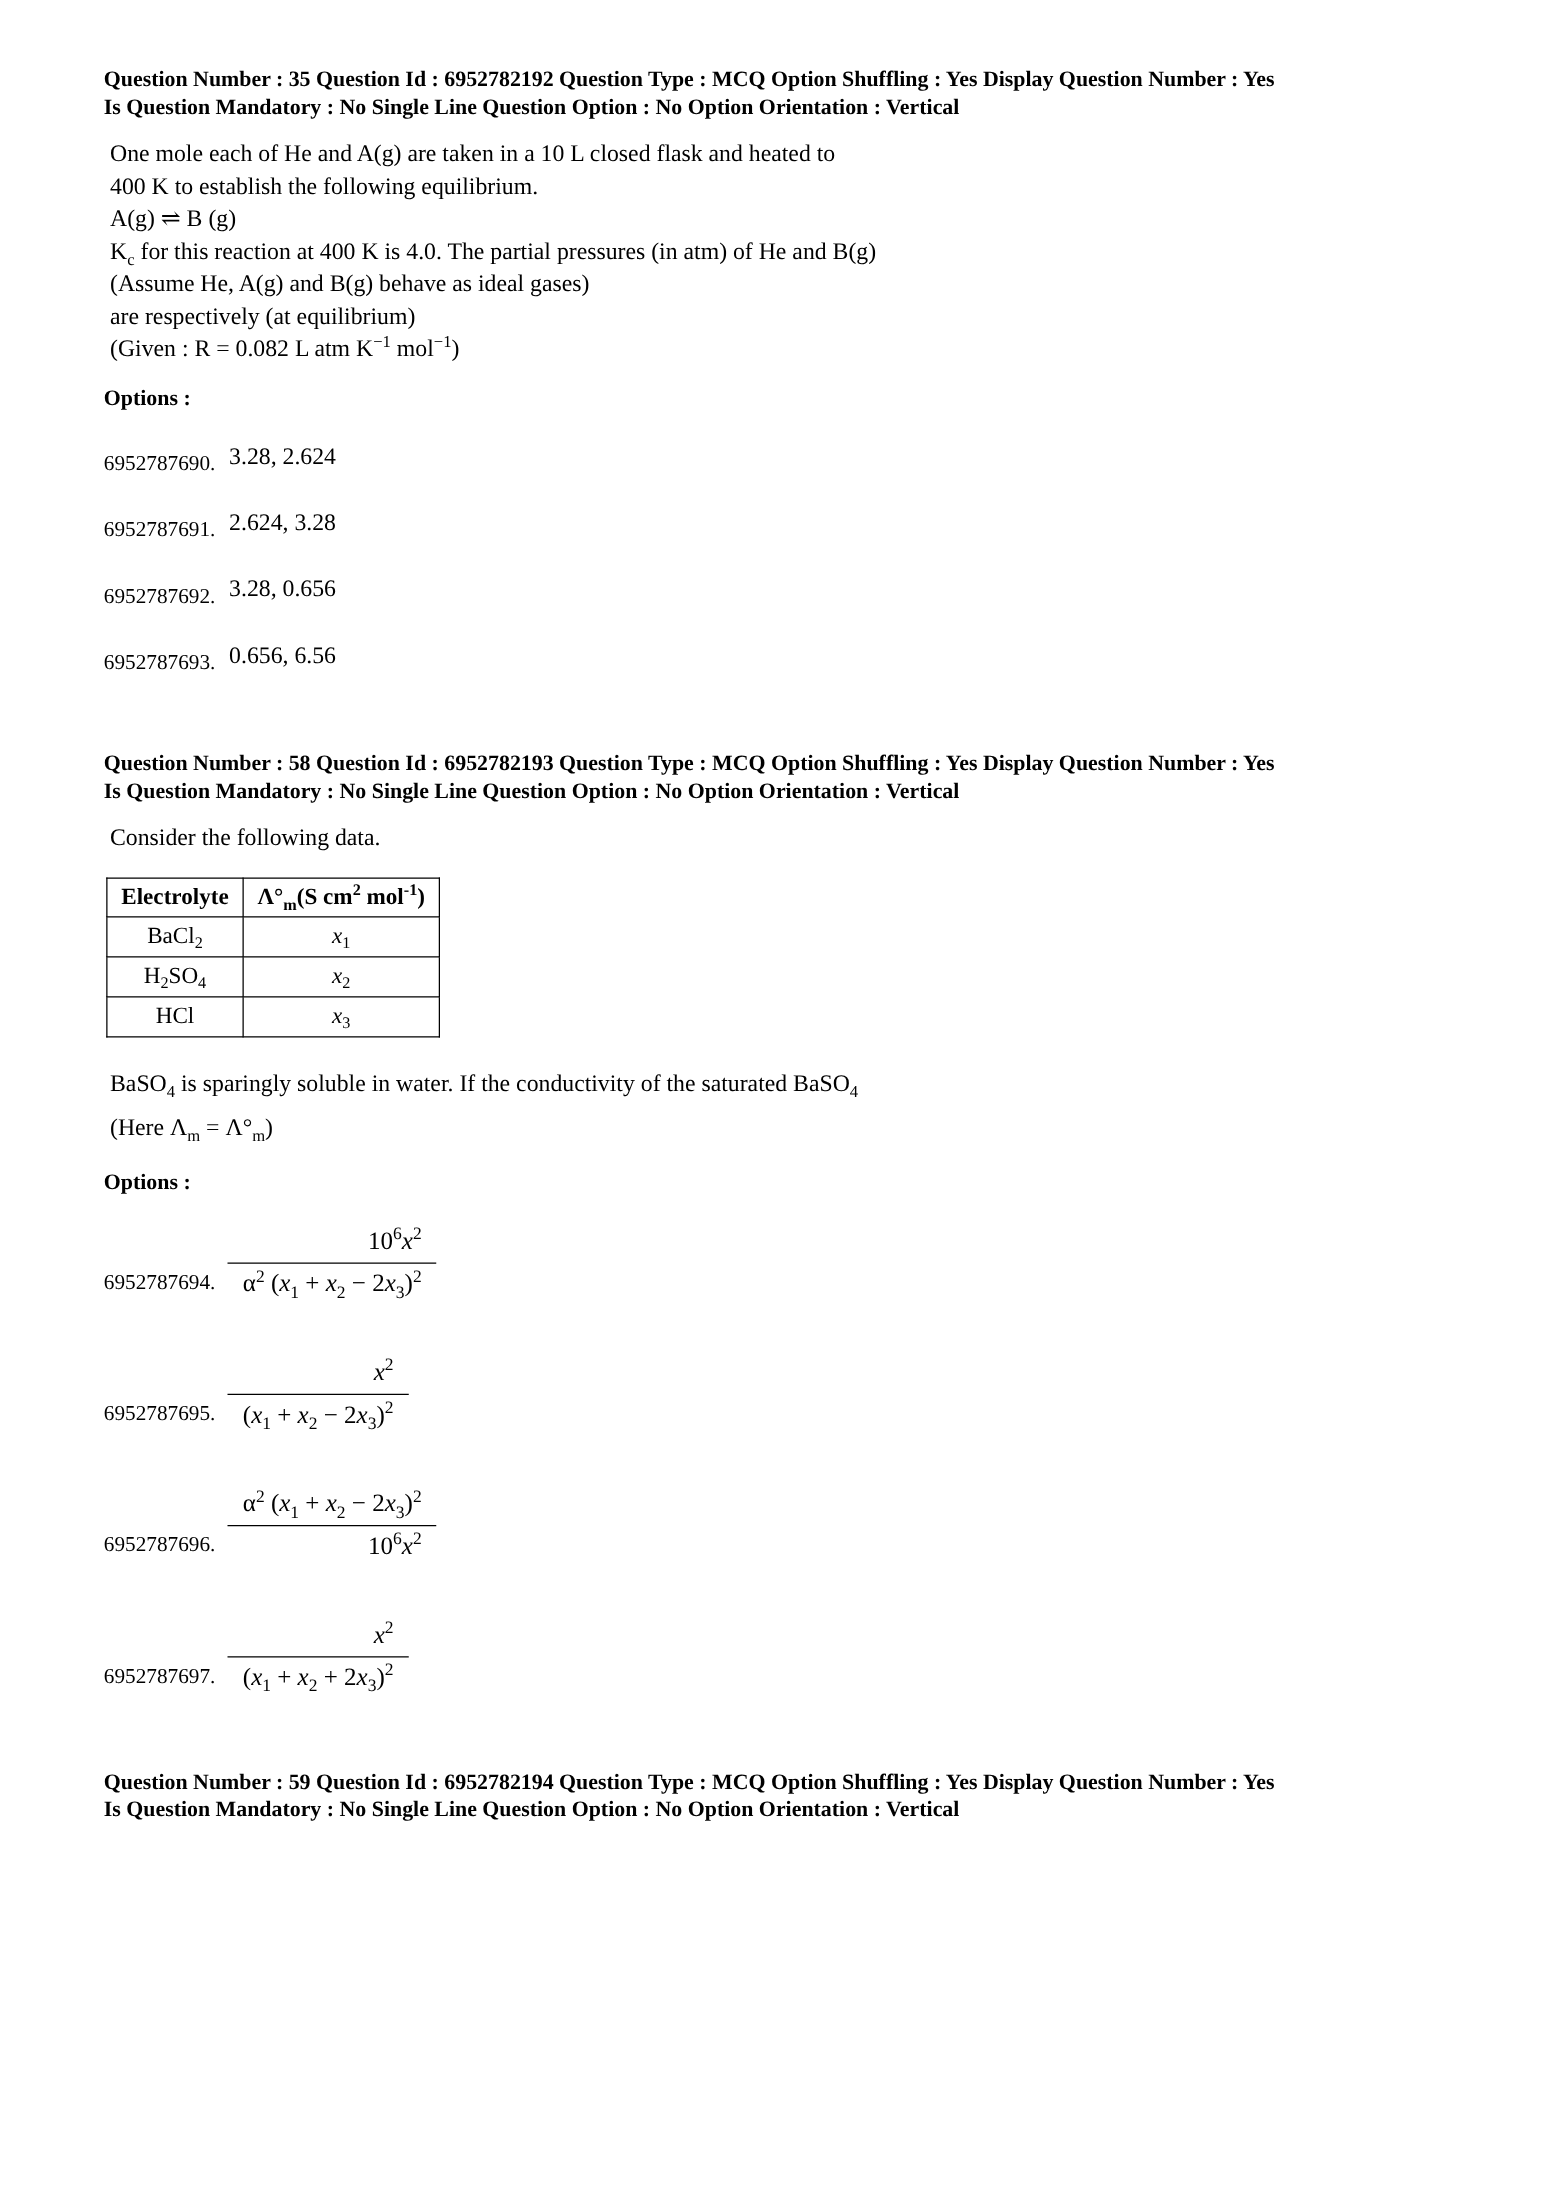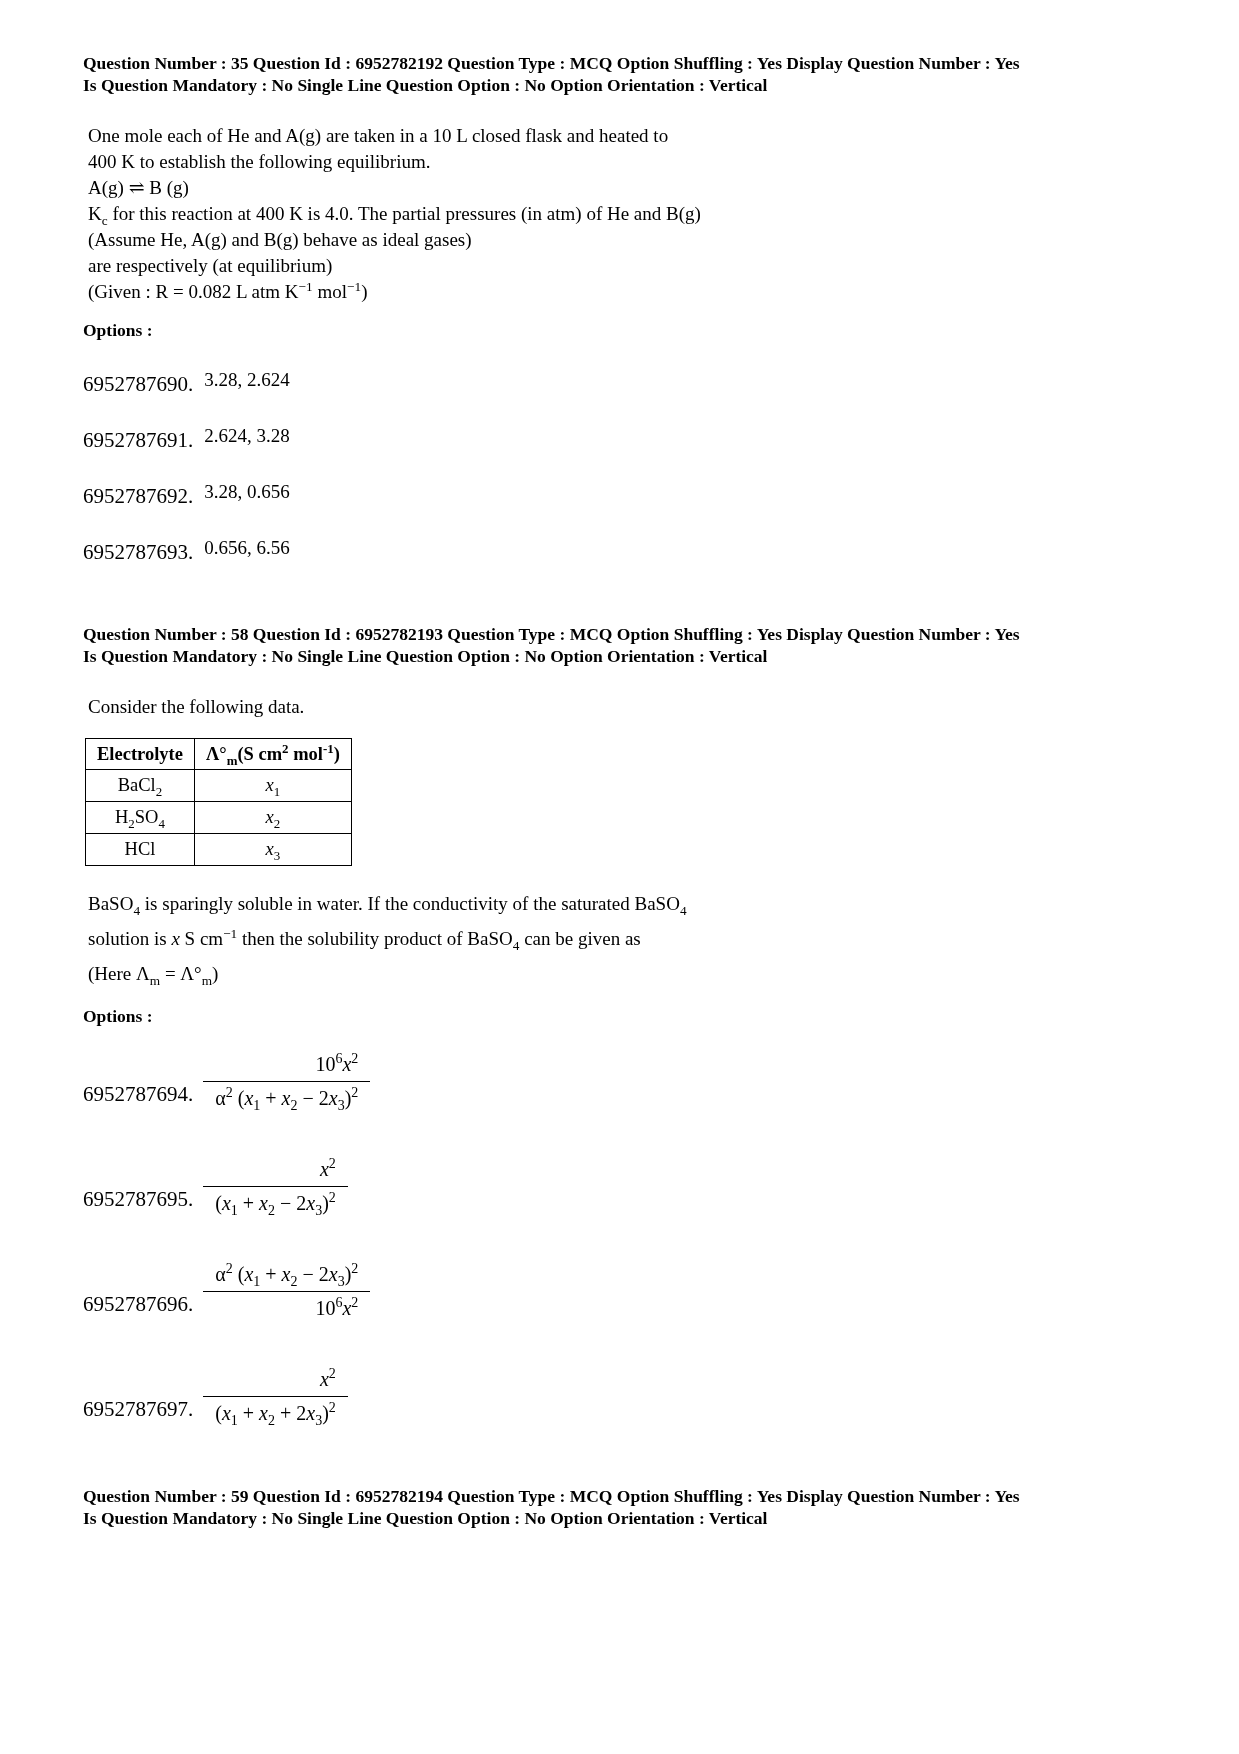--- a/index.html
+++ b/index.html
@@ -15,42 +15,42 @@
   .page {
     padding: 52px 90px 60px 83px;
   }
   .question { margin-bottom: 58px; }
   .q-header {
     font-weight: bold;
     font-size: 17.5px;
     line-height: 1.28;
     max-width: 952px;
   }
-  .q-body { margin-top: 26px; }
+  .q-body { margin-top: 14px; }
   .body-line {
     font-size: 19px;
     line-height: 26px;
     padding-left: 5px;
     max-width: 952px;
   }
   .spaced .body-line { line-height: 35px; }
   .intro-line { margin-top: 10px; }
   .options-heading {
     font-weight: bold;
     font-size: 17.5px;
     margin-top: 15px;
   }
   
   .text-option {
     margin-top: 31px;
     display: flex;
     align-items: baseline;
     gap: 11px;
   }
-  .option-id { font-size: 21px; white-space: nowrap; }
+  .option-id { font-size: 17px; white-space: nowrap; }
   .option-text {
     font-size: 19px;
     position: relative;
     top: -5px;
   }
   
   .math-option {
     margin-top: 44px;
     display: flex;
     align-items: flex-end;
@@ -150,21 +150,20 @@
           </tr>
           <tr>
             <td>HCl</td>
             <td><i>x</i><sub>3</sub></td>
           </tr>
         </tbody>
       </table>
 
       <div class="spaced para">
         <div class="body-line">BaSO<sub>4</sub> is sparingly soluble in water. If the conductivity of the saturated BaSO<sub>4</sub></div>
-        <div class="body-line">solution is <i>x</i> S cm<sup>−1</sup> then the solubility product of BaSO<sub>4</sub> can be given as</div>
         <div class="body-line">(Here Λ<sub>m</sub> = Λ°<sub>m</sub>)</div>
       </div>
     </div>
 
     <div class="options-heading">Options :</div>
 
     <div class="math-option">
       <span class="option-id">6952787694.</span>
       <span class="fraction">
         <span class="num">10<sup>6</sup><i>x</i><sup>2</sup></span>

